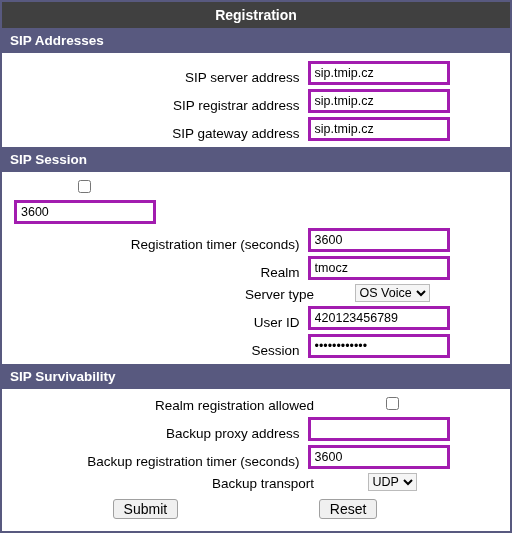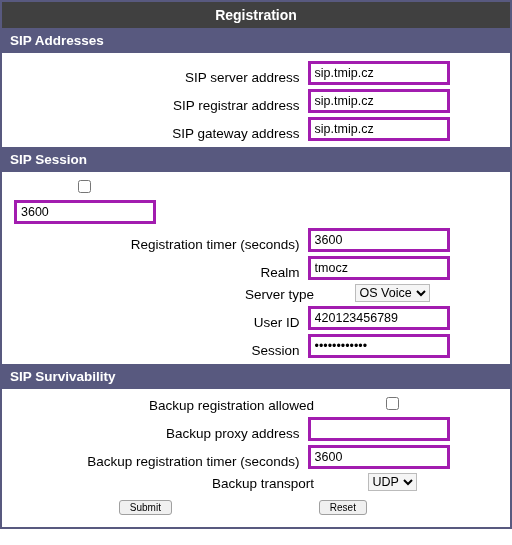--- a/index.html
+++ b/index.html
@@ -78,21 +78,21 @@
   }
   .button-left {
     width: 300px;
     text-align: center;
   }
   .button-right {
     width: 200px;
     text-align: left;
   }
   button {
-    font-size: 10px;
+    font-size: 14px;
     padding: 1px 10px;
     font-family: Arial, Helvetica, sans-serif;
     background: #f0f0f0;
     border: 1px solid #a0a0a0;
     border-radius: 3px;
   }
 </style>
 </head>
 <body>
 
@@ -146,21 +146,21 @@
     </div>
     <div class="row">
       <div class="label">Session</div>
       <div class="control"><input type="password" value="••••••••••••" style=""></div>
     </div>
   </div>
 
   <div class="section-header">SIP Survivability</div>
   <div class="section-body">
     <div class="row">
-      <div class="label">Backup registration allowed</div>
+      <div class="label">Realm registration allowed</div>
       <div class="control centered"><input type="checkbox" style=""></div>
     </div>
     <div class="row">
       <div class="label">Backup proxy address</div>
       <div class="control"><input type="text" value="" style=""></div>
     </div>
     <div class="row">
       <div class="label">Backup registration timer (seconds)</div>
       <div class="control"><input type="text" value="3600" style=""></div>
     </div>

